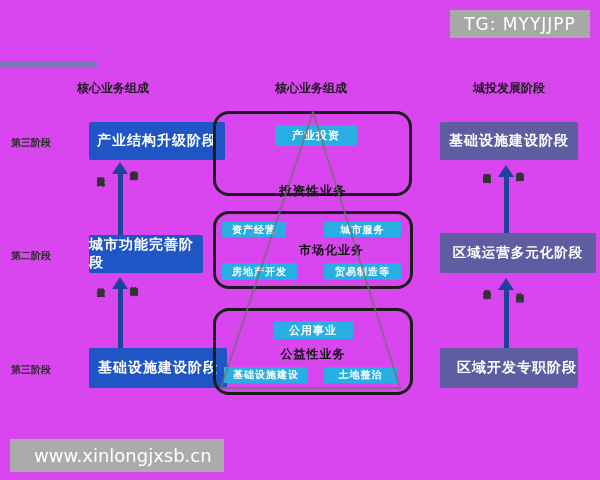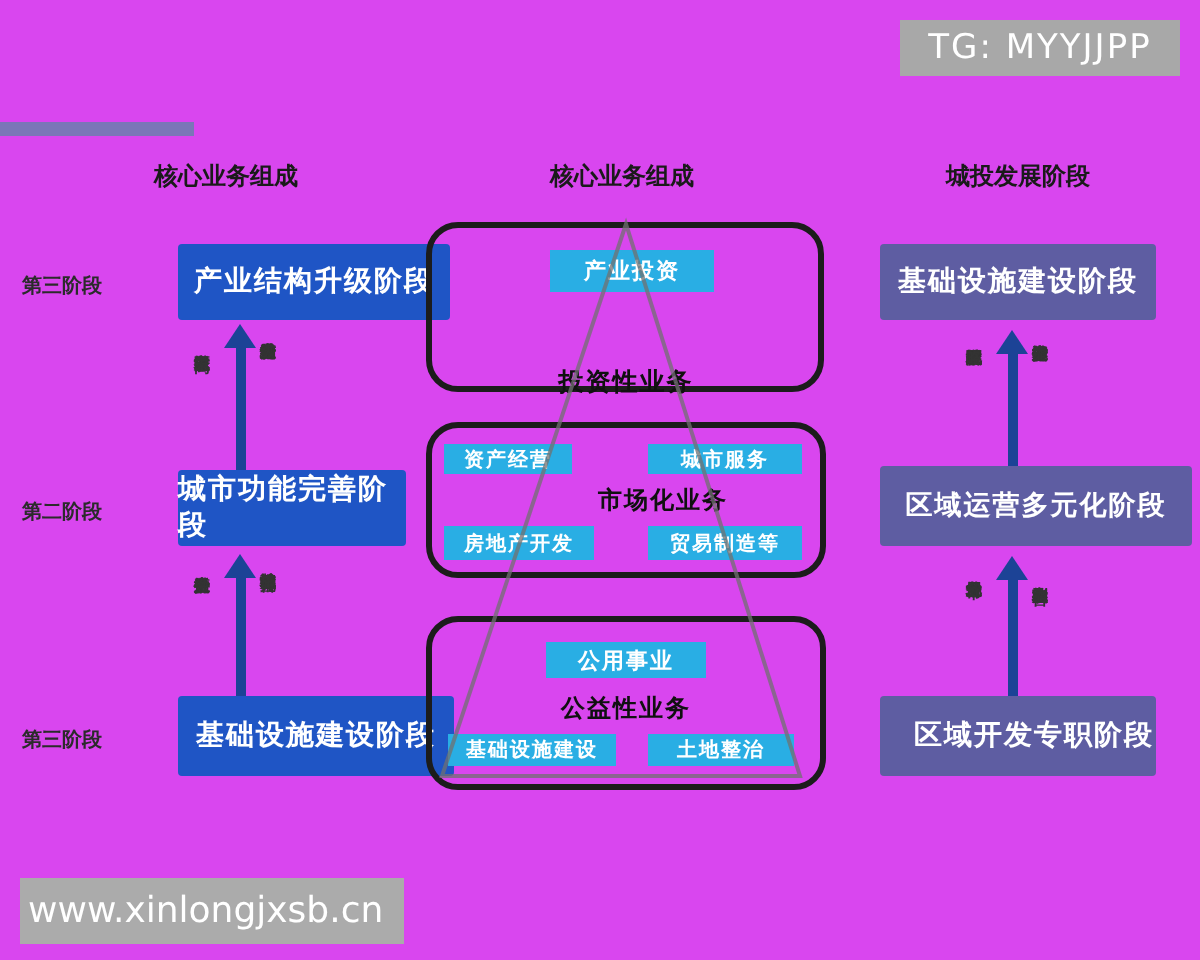--- a/index.html
+++ b/index.html
@@ -2,22 +2,22 @@
 <html style="--left_box: #1f55c5; --right_box: #5e5da2; --cyan_box: #29aee4; --arrow: #1c4396; --purple_bar: #7b76b8; --badge_bg: #a8a8a8; --url_bg: #ababab; --border_dark: #1c1c1c; --triangle: #707070; --text_dark: #1a1a1a;"><head>
 <meta charset="utf-8">
 <style>
   html,body{margin:0;padding:0;}
   body{font-family:"DejaVu Sans","Liberation Sans",sans-serif;background:#fdfdfd;}
   .page{position:relative;width:600px;height:480px;background:#d946ef;overflow:hidden;}
 
   .badge{position:absolute;left:450px;top:10px;width:140px;height:28px;background:var(--badge_bg);
     color:#fff;font-size:17px;display:flex;align-items:center;justify-content:center;letter-spacing:1px;}
   .purple-bar{position:absolute;left:0;top:61px;width:97px;height:7px;background:var(--purple_bar);}
-  .url-badge{position:absolute;left:10px;top:439px;width:192px;height:33px;background:var(--url_bg);
-    color:#fff;font-size:18px;display:flex;align-items:center;padding-left:4px;box-sizing:border-box;}
+  .url-badge{position:absolute;left:10px;top:439px;width:214px;height:33px;background:var(--url_bg);
+    color:#fff;font-size:18px;display:flex;align-items:center;padding-left:24px;box-sizing:border-box;}
 
   .col-header{position:absolute;font-size:12px;font-weight:bold;color:var(--text_dark);text-align:center;}
 
   .stage-label{position:absolute;font-size:10px;font-weight:bold;color:#2b2b2b;width:40px;text-align:center;}
 
   .box-blue{position:absolute;background:var(--left_box);color:#fff;font-weight:bold;font-size:14px;
     display:flex;align-items:center;justify-content:center;letter-spacing:1px;border-radius:2px;box-sizing:border-box;margin-left:32px;}
   .box-purple{position:absolute;background:var(--right_box);color:#fff;font-weight:bold;font-size:14px;
     display:flex;align-items:center;justify-content:center;letter-spacing:1px;border-radius:2px;box-sizing:border-box;}
 

